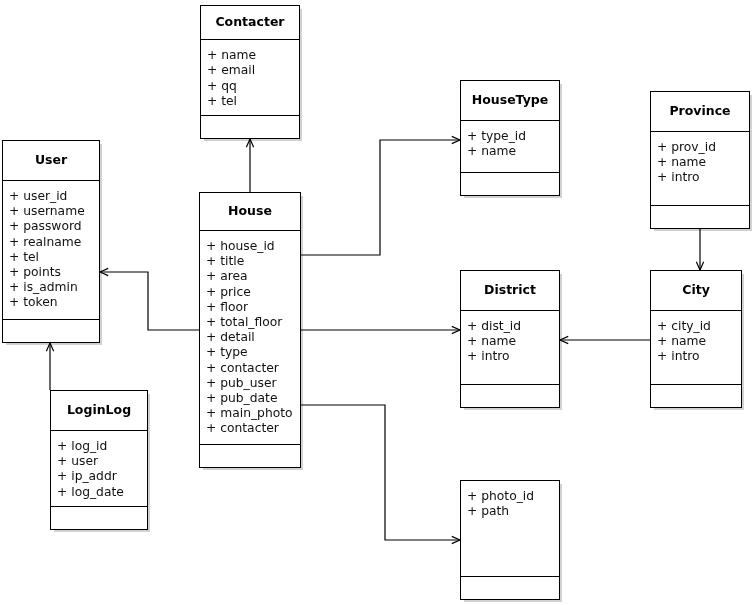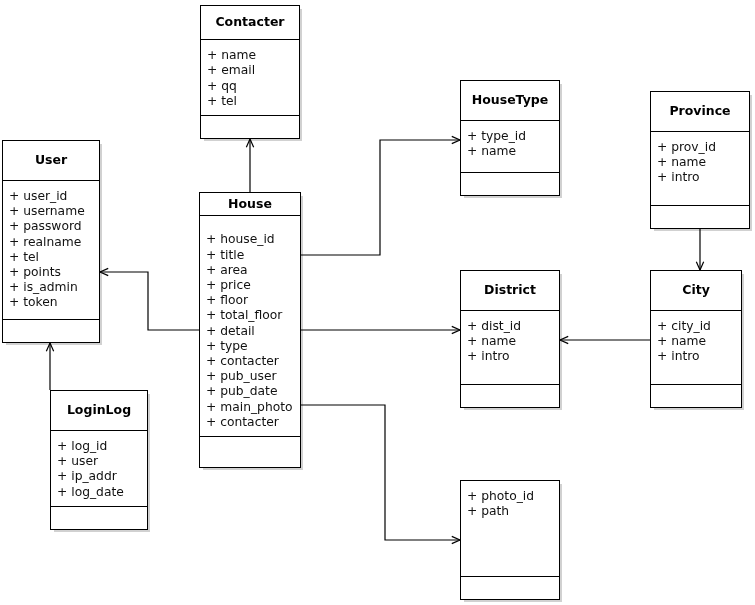--- a/index.html
+++ b/index.html
@@ -121,21 +121,21 @@
         <div class="uml-attr">+ username</div>
         <div class="uml-attr">+ password</div>
         <div class="uml-attr">+ realname</div>
         <div class="uml-attr">+ tel</div>
         <div class="uml-attr">+ points</div>
         <div class="uml-attr">+ is_admin</div>
         <div class="uml-attr">+ token</div>
       </div>
       <div class="uml-ops"></div>
     </div>
-    <div class="uml-class" style="left: 199px; top: 192px; width: 102px; height: 276px; gap: 8px;">
+    <div class="uml-class" style="left: 199px; top: 192px; width: 102px; height: 276px;">
       <div class="uml-title" style="height: 38px;">House</div>
       <div class="uml-attrs">
         <div class="uml-attr">+ house_id</div>
         <div class="uml-attr">+ title</div>
         <div class="uml-attr">+ area</div>
         <div class="uml-attr">+ price</div>
         <div class="uml-attr">+ floor</div>
         <div class="uml-attr">+ total_floor</div>
         <div class="uml-attr">+ detail</div>
         <div class="uml-attr">+ type</div>

